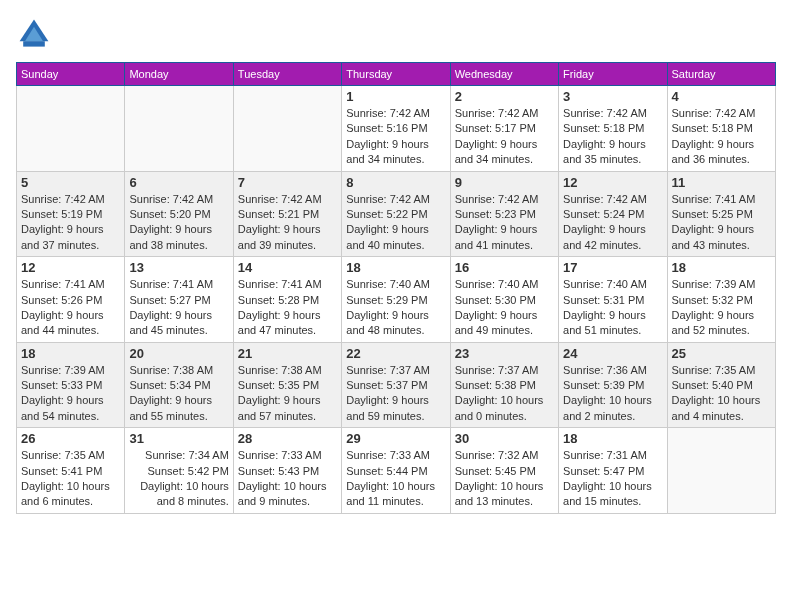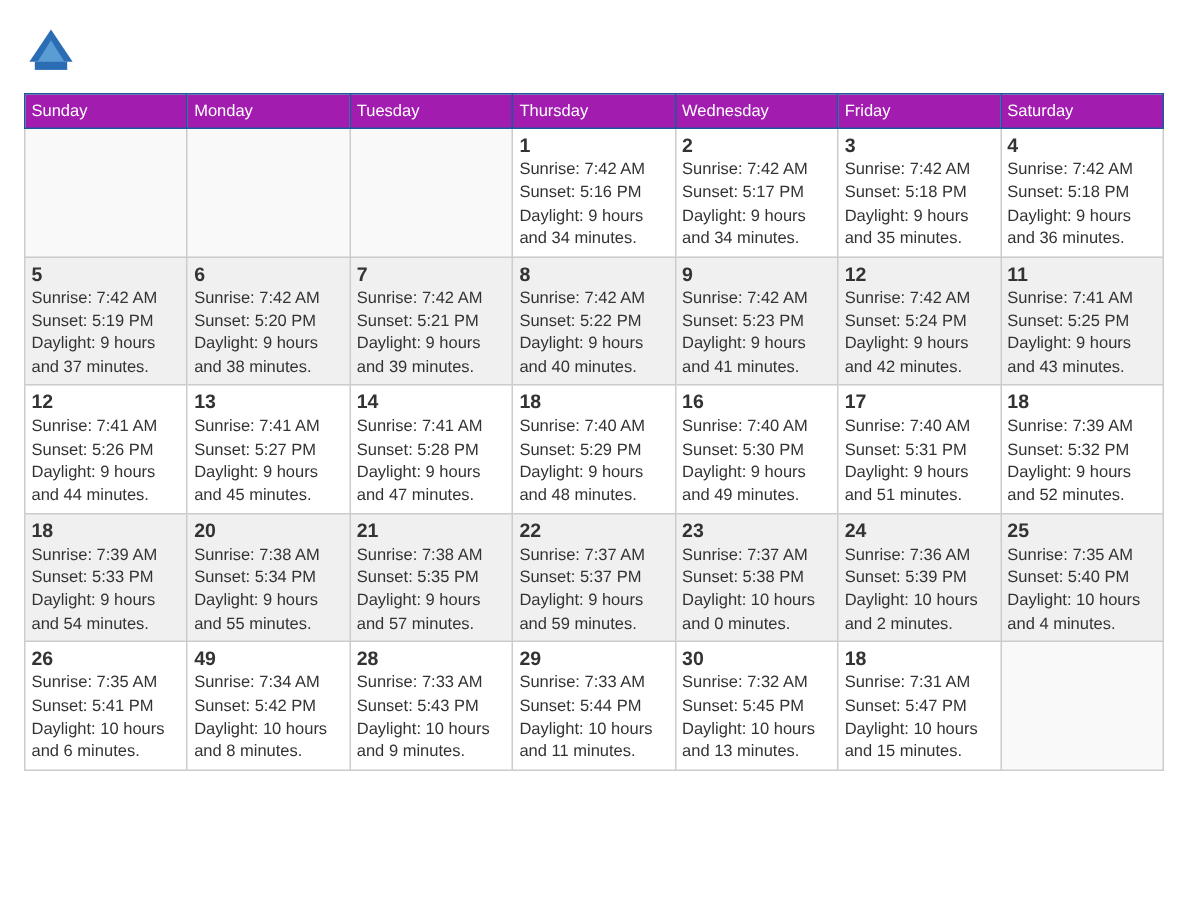--- a/index.html
+++ b/index.html
@@ -321,22 +321,22 @@
         </tr>
         <tr>
           <td>
             <div class="day-number">26</div>
             <div class="day-info" style="white-space: pre-line;">Sunrise: 7:35 AM
 Sunset: 5:41 PM
 Daylight: 10 hours
 and 6 minutes.</div>
           </td>
           <td>
-            <div class="day-number">49</div>
-            <div class="day-info" style="white-space: pre-line;">Sunrise: 7:34 AM
+            <div class="day-number">31</div>
+            <div class="day-info" style="white-space: pre-line; text-align: right;">Sunrise: 7:34 AM
 Sunset: 5:42 PM
 Daylight: 10 hours
 and 8 minutes.</div>
           </td>
           <td>
             <div class="day-number">28</div>
             <div class="day-info" style="white-space: pre-line;">Sunrise: 7:33 AM
 Sunset: 5:43 PM
 Daylight: 10 hours
 and 9 minutes.</div>

